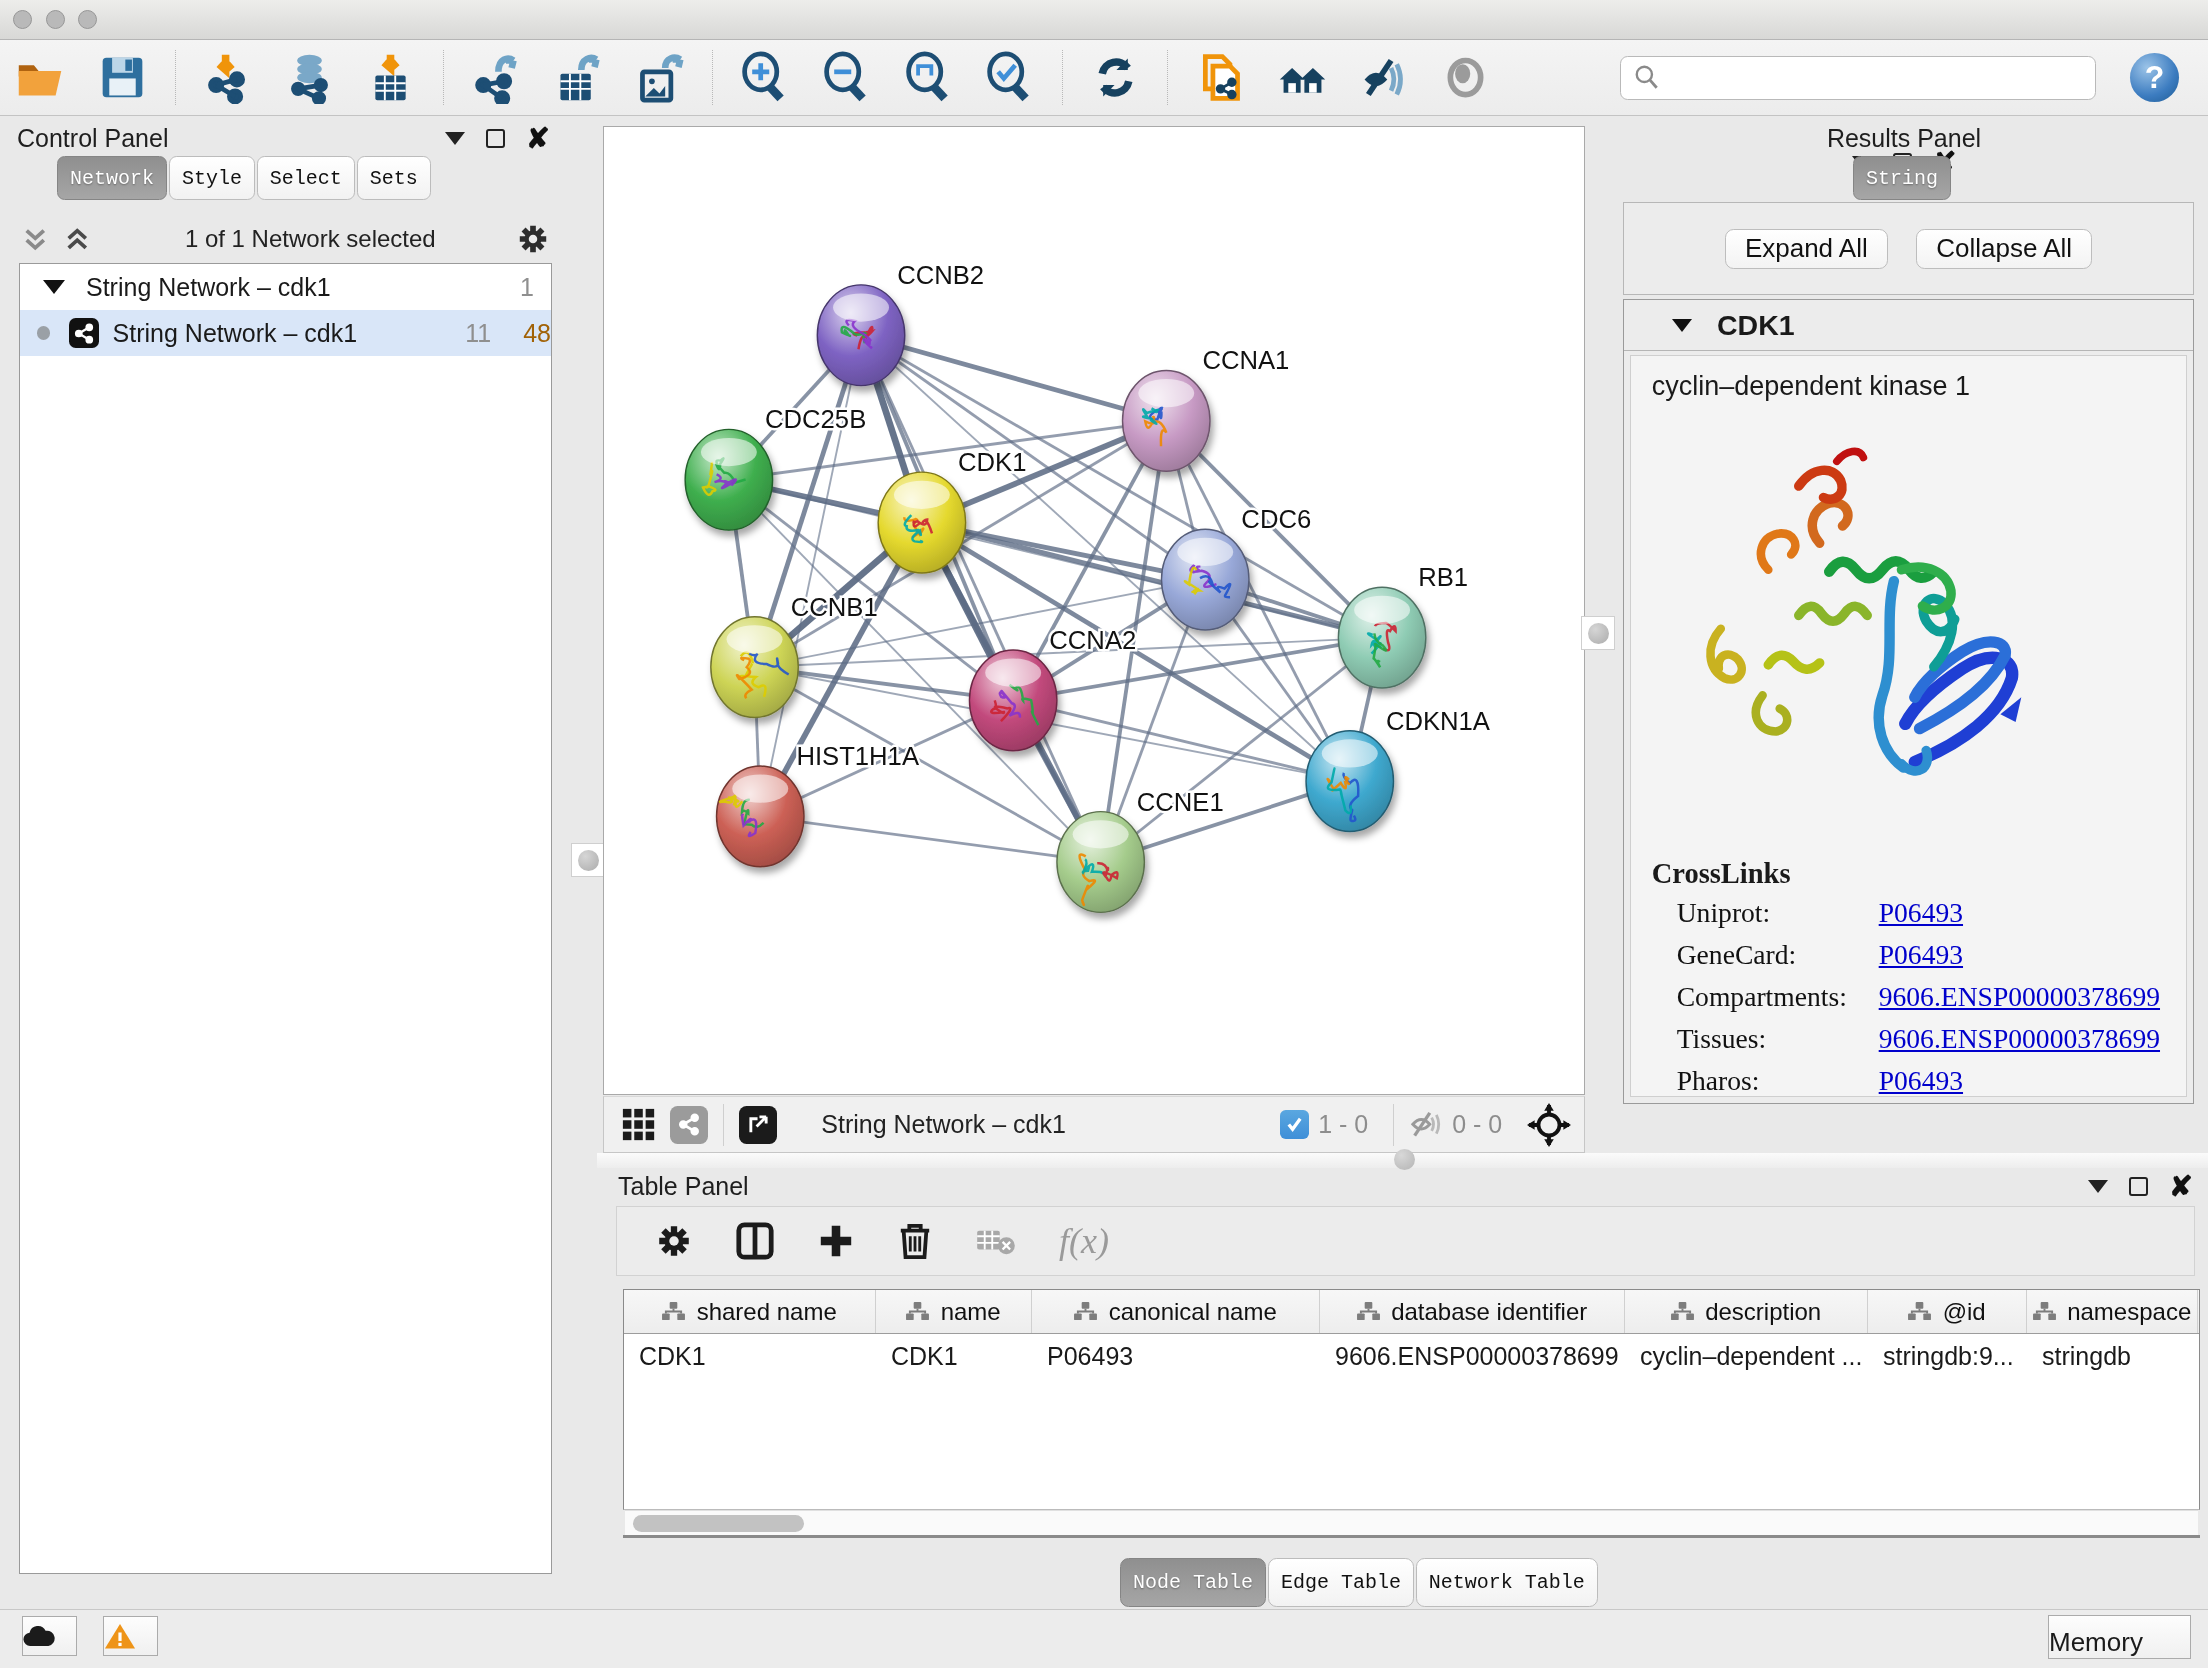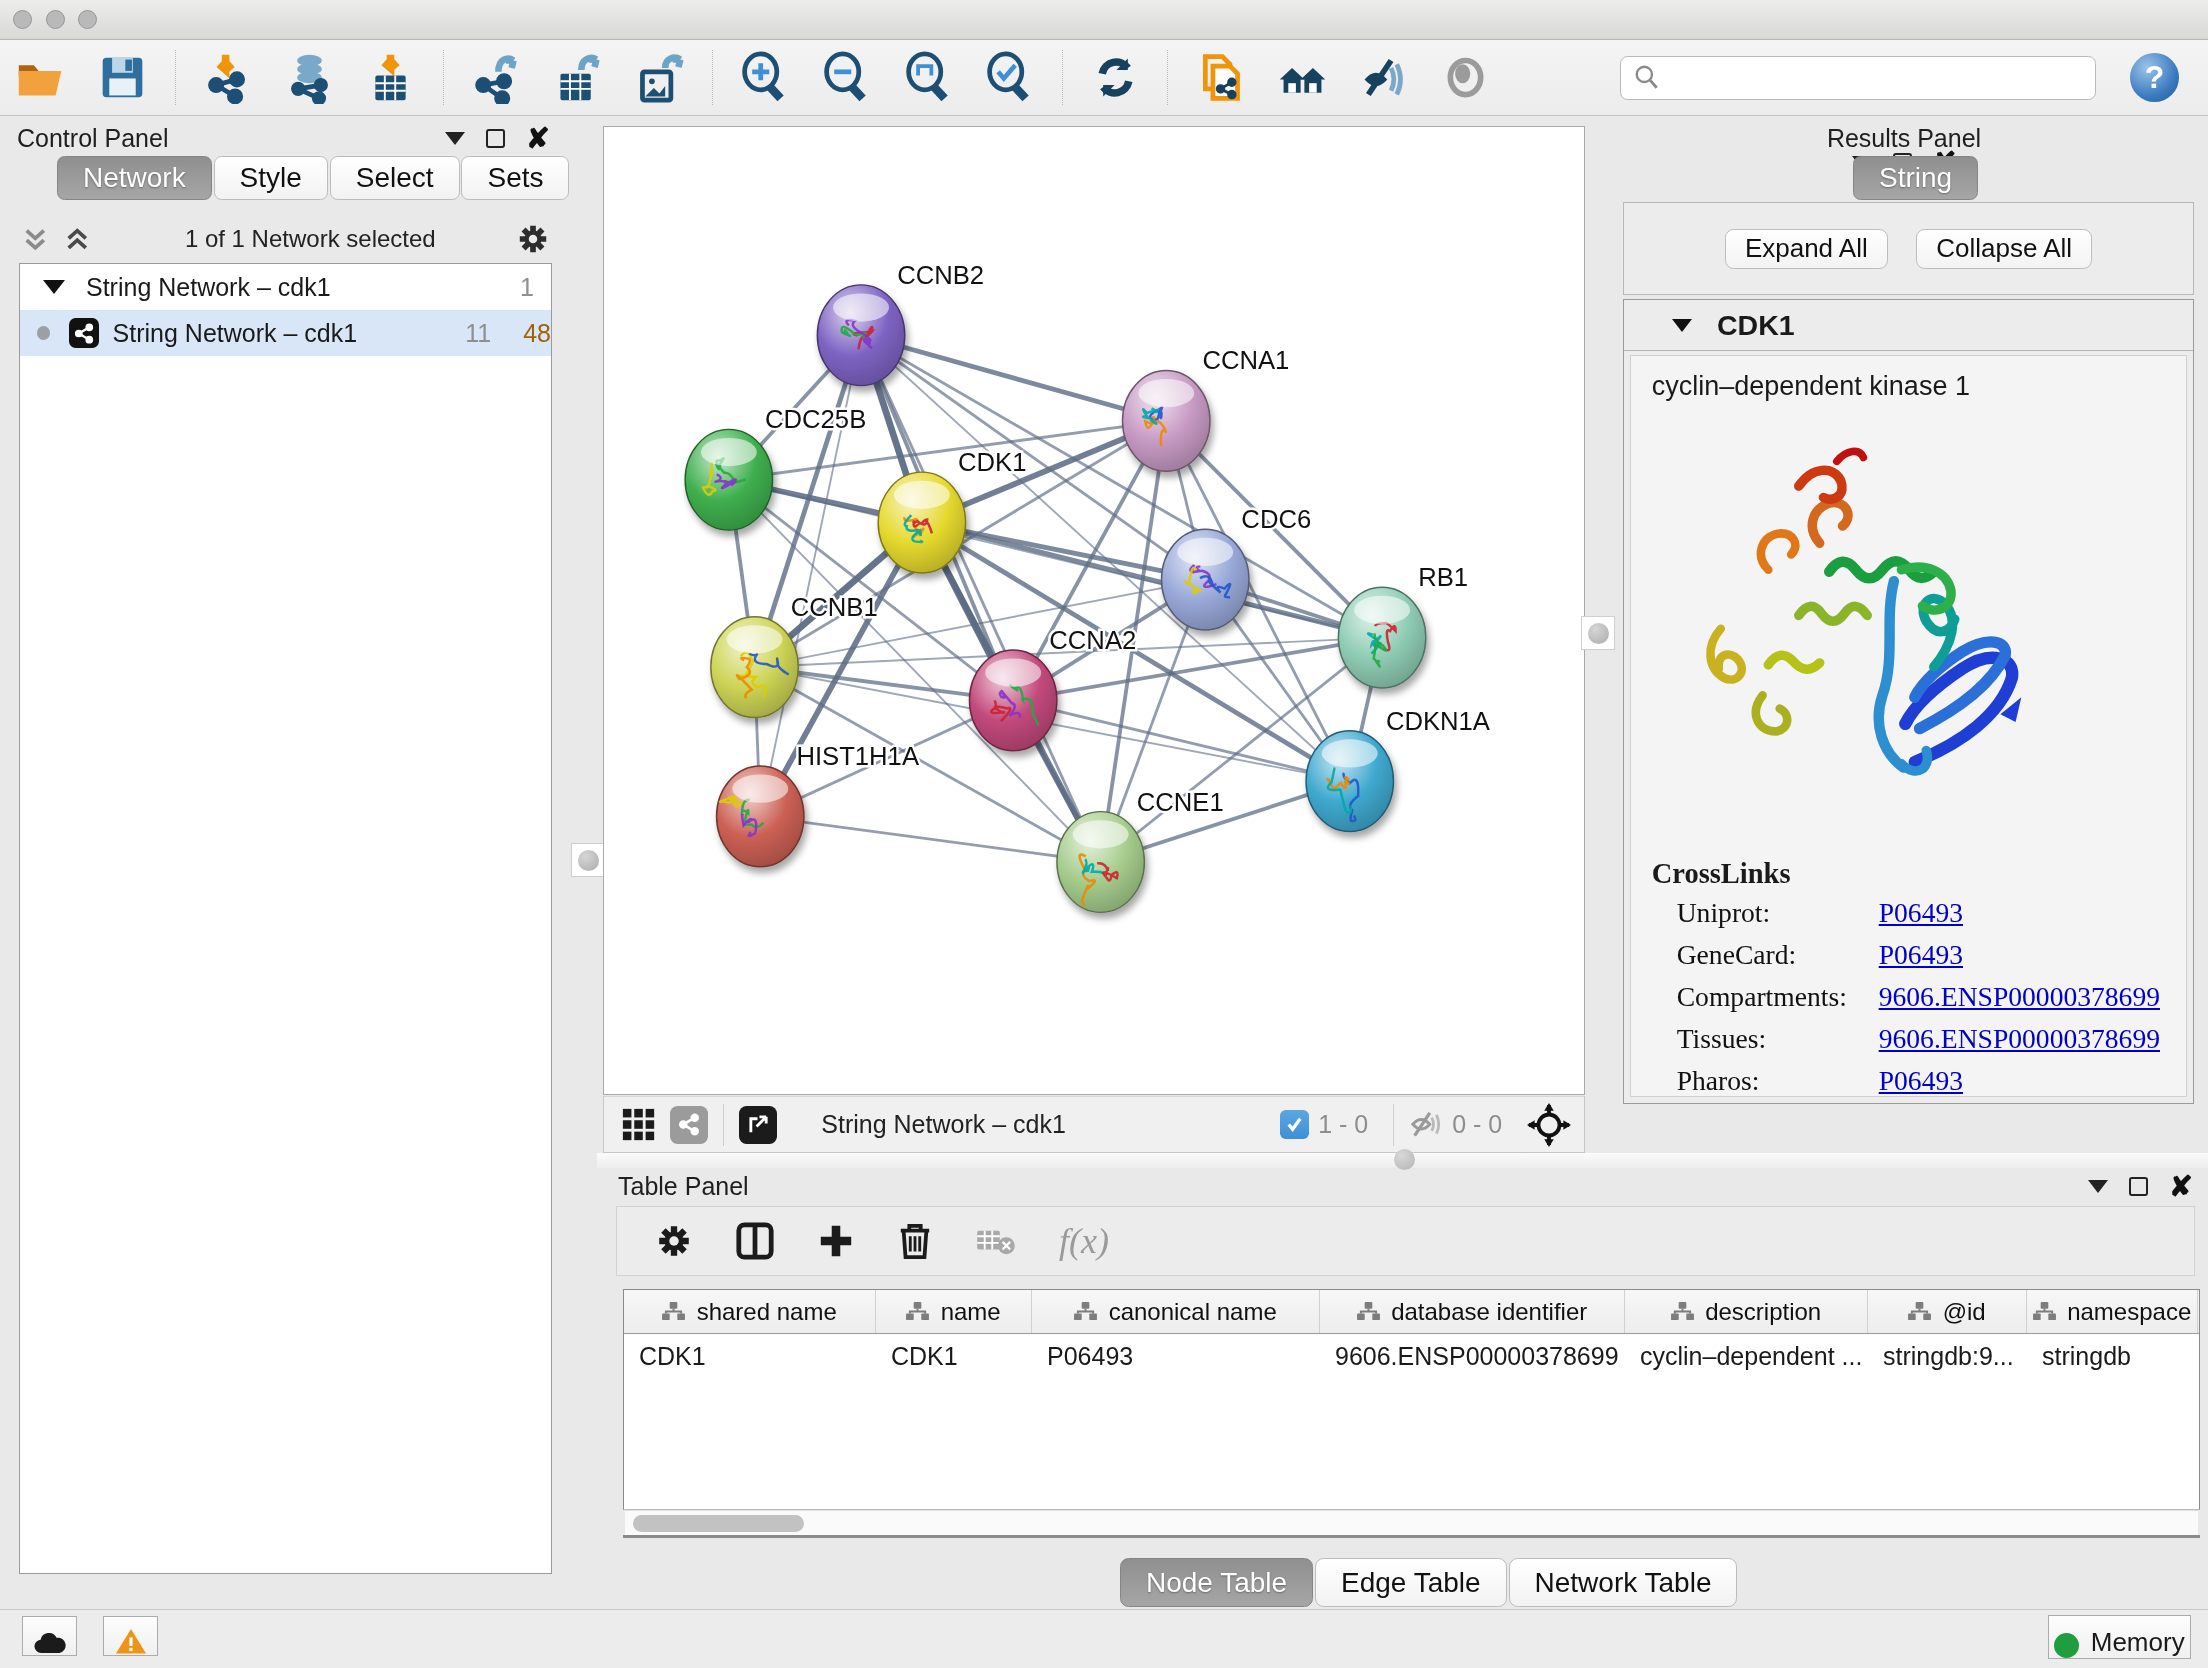--- a/index.html
+++ b/index.html
@@ -28,22 +28,22 @@
     color:#fff; font-weight:bold; font-size:32px; display:flex; align-items:center; justify-content:center; }
 
   
   .panel-title { font-size:25px; color:#1e1e1e; }
   .panel-btns { display:flex; align-items:center; gap:21px; }
   .pb-tri { width:0; height:0; border-left:10.5px solid transparent; border-right:10.5px solid transparent; border-top:13.3px solid #222; }
   .pb-sq { width:19px; height:19px; border:2.9px solid #222; border-radius:2.9px; }
   .pb-x { font-size:28.5px; font-weight:bold; color:#111; line-height:19px; }
 
   .tabs { display:flex; gap:1.9px; }
-  .tab { height:44px; padding:0 25px; border:1px solid #bcbcbc; background:linear-gradient(#ffffff,#f2f2f2);
-    border-radius:7.6px; font-size:28px; display:flex; align-items:center; color:#111; }
+  .tab { height:44px; padding:0 12px; border:1px solid #bcbcbc; background:linear-gradient(#ffffff,#f2f2f2);
+    border-radius:7.6px; font-size:20px; display:flex; align-items:center; color:#111;font-family:Liberation Mono, monospace; }
   .tab.sel { background:linear-gradient(#8f8f8f,#a6a6a6); color:#fff; border-color:#858585;
     text-shadow:0 1px 1.9px rgba(0,0,0,.35); }
 
   
   .cp-head { left:17px; top:124px; display:flex; width:533px; justify-content:space-between; align-items:center; }
   .cp-tabs { left:57px; top:156px; }
   .cp-tool { left:21px; top:217px; width:529px; height:44px; display:flex; align-items:center; }
   .chev { margin-right:13.3px; }
   .cp-status { flex:1; text-align:center; font-size:24px; color:#222; }
   .tree { left:19px; top:263px; width:533px; height:1311px; background:#fff; border:1.9px solid #9a9a9a; }
@@ -102,21 +102,21 @@
   .td { font-size:25px; display:flex; align-items:center; padding-left:15px; overflow:hidden; white-space:nowrap; flex:none; }
   .hscroll { left:625px; top:1510px; width:1573px; height:25px; background:#fafafa; border-top:1px solid #e0e0e0; }
   .hthumb { position:absolute; left:7.6px; top:3.8px; width:171px; height:17px; border-radius:8.6px; background:#c2c2c2; }
   .tp-bottom-line { left:623px; top:1535px; width:1577px; height:2.9px; background:#8a8a8a; }
 
   .bottom-tabs { left:1120px; top:1558px; display:flex; }
   .bottom-tabs .tab { height:49px; border-radius:8.6px; }
 
   
   .statusbar { left:0; top:1609px; width:2208px; height:59px; background:#ececec; border-top:1px solid #c8c8c8; }
-  .sb-btn { position:absolute; background:linear-gradient(#fdfdfd,#f0f0f0); border:1.9px solid #ababab; display:flex; align-items:flex-end; justify-content:center; }
+  .sb-btn { position:absolute; background:linear-gradient(#fdfdfd,#f0f0f0); border:1.9px solid #ababab; display:flex; align-items:flex-start; justify-content:center;flex-direction:column; }
   .mem { left:2048px; top:1615px; width:143px; height:44px; gap:11.4px; font-size:26px; }
   .mem i { width:25px; height:25px; border-radius:50%; background:#1e9e3e; }
 
   svg text { font-family:"Liberation Sans", sans-serif; }
 </style>
 </head>
 <body>
 
 <div class="abs titlebar">
   <span class="traffic"></span>

